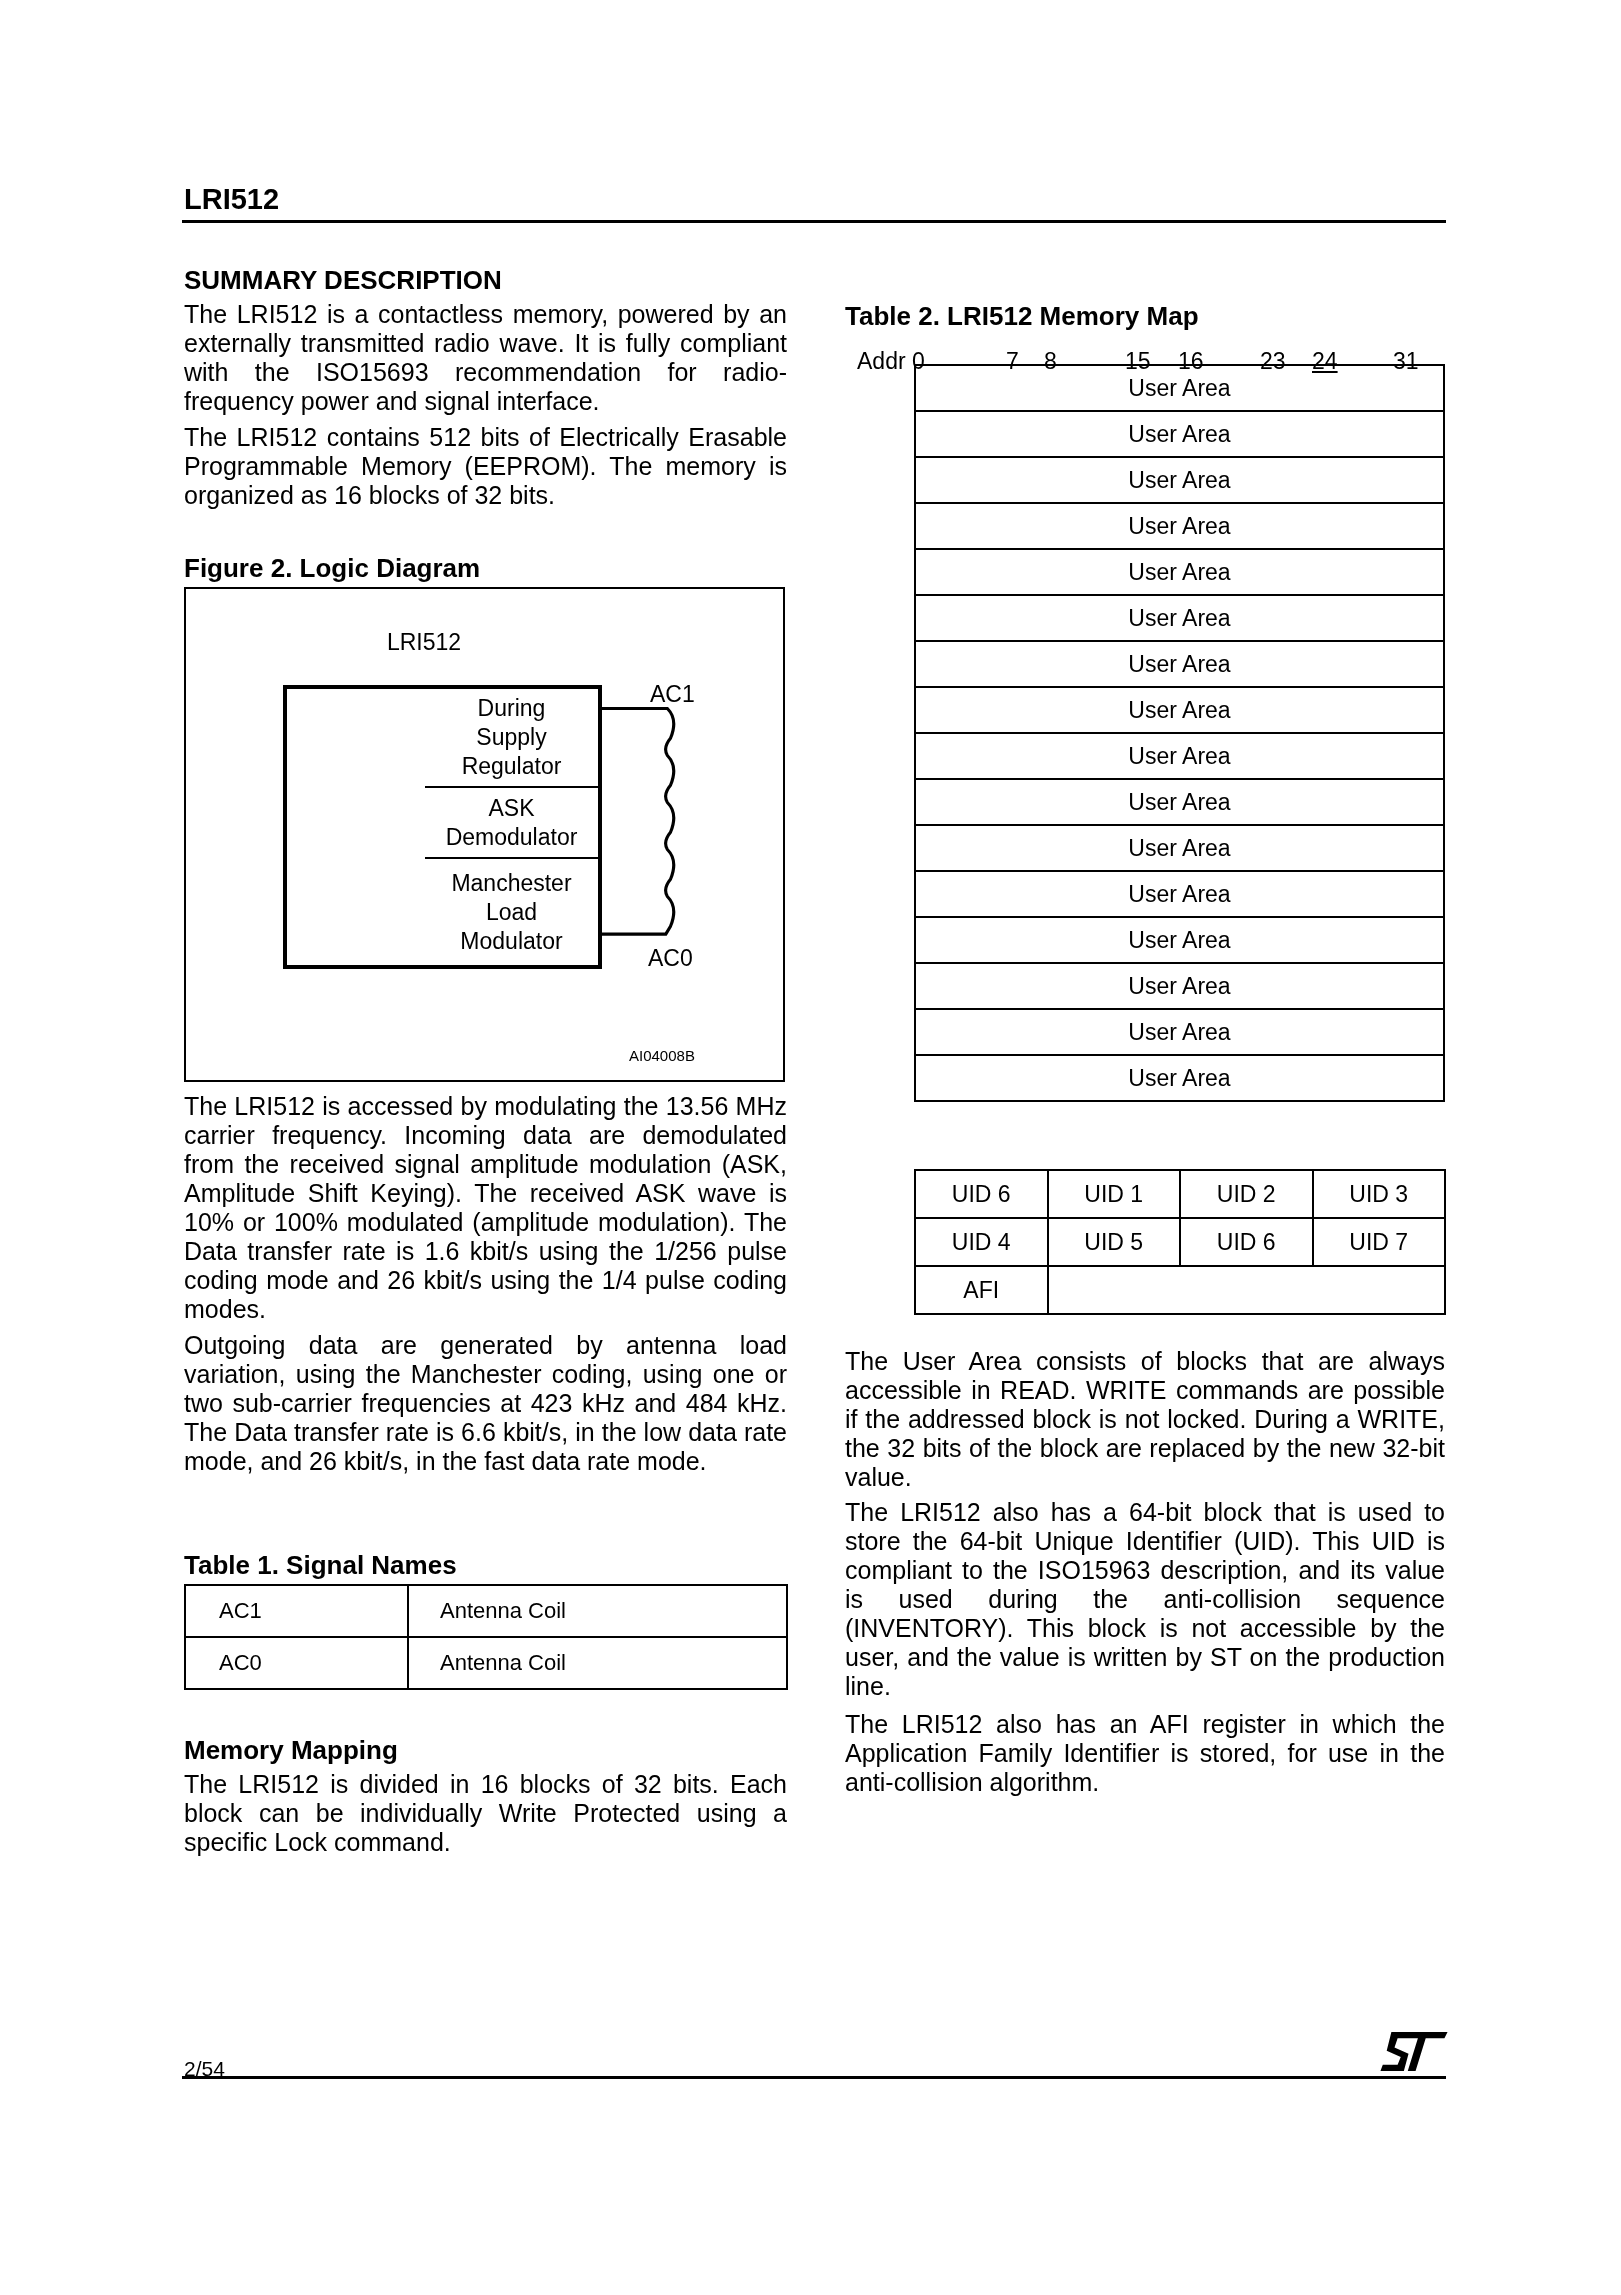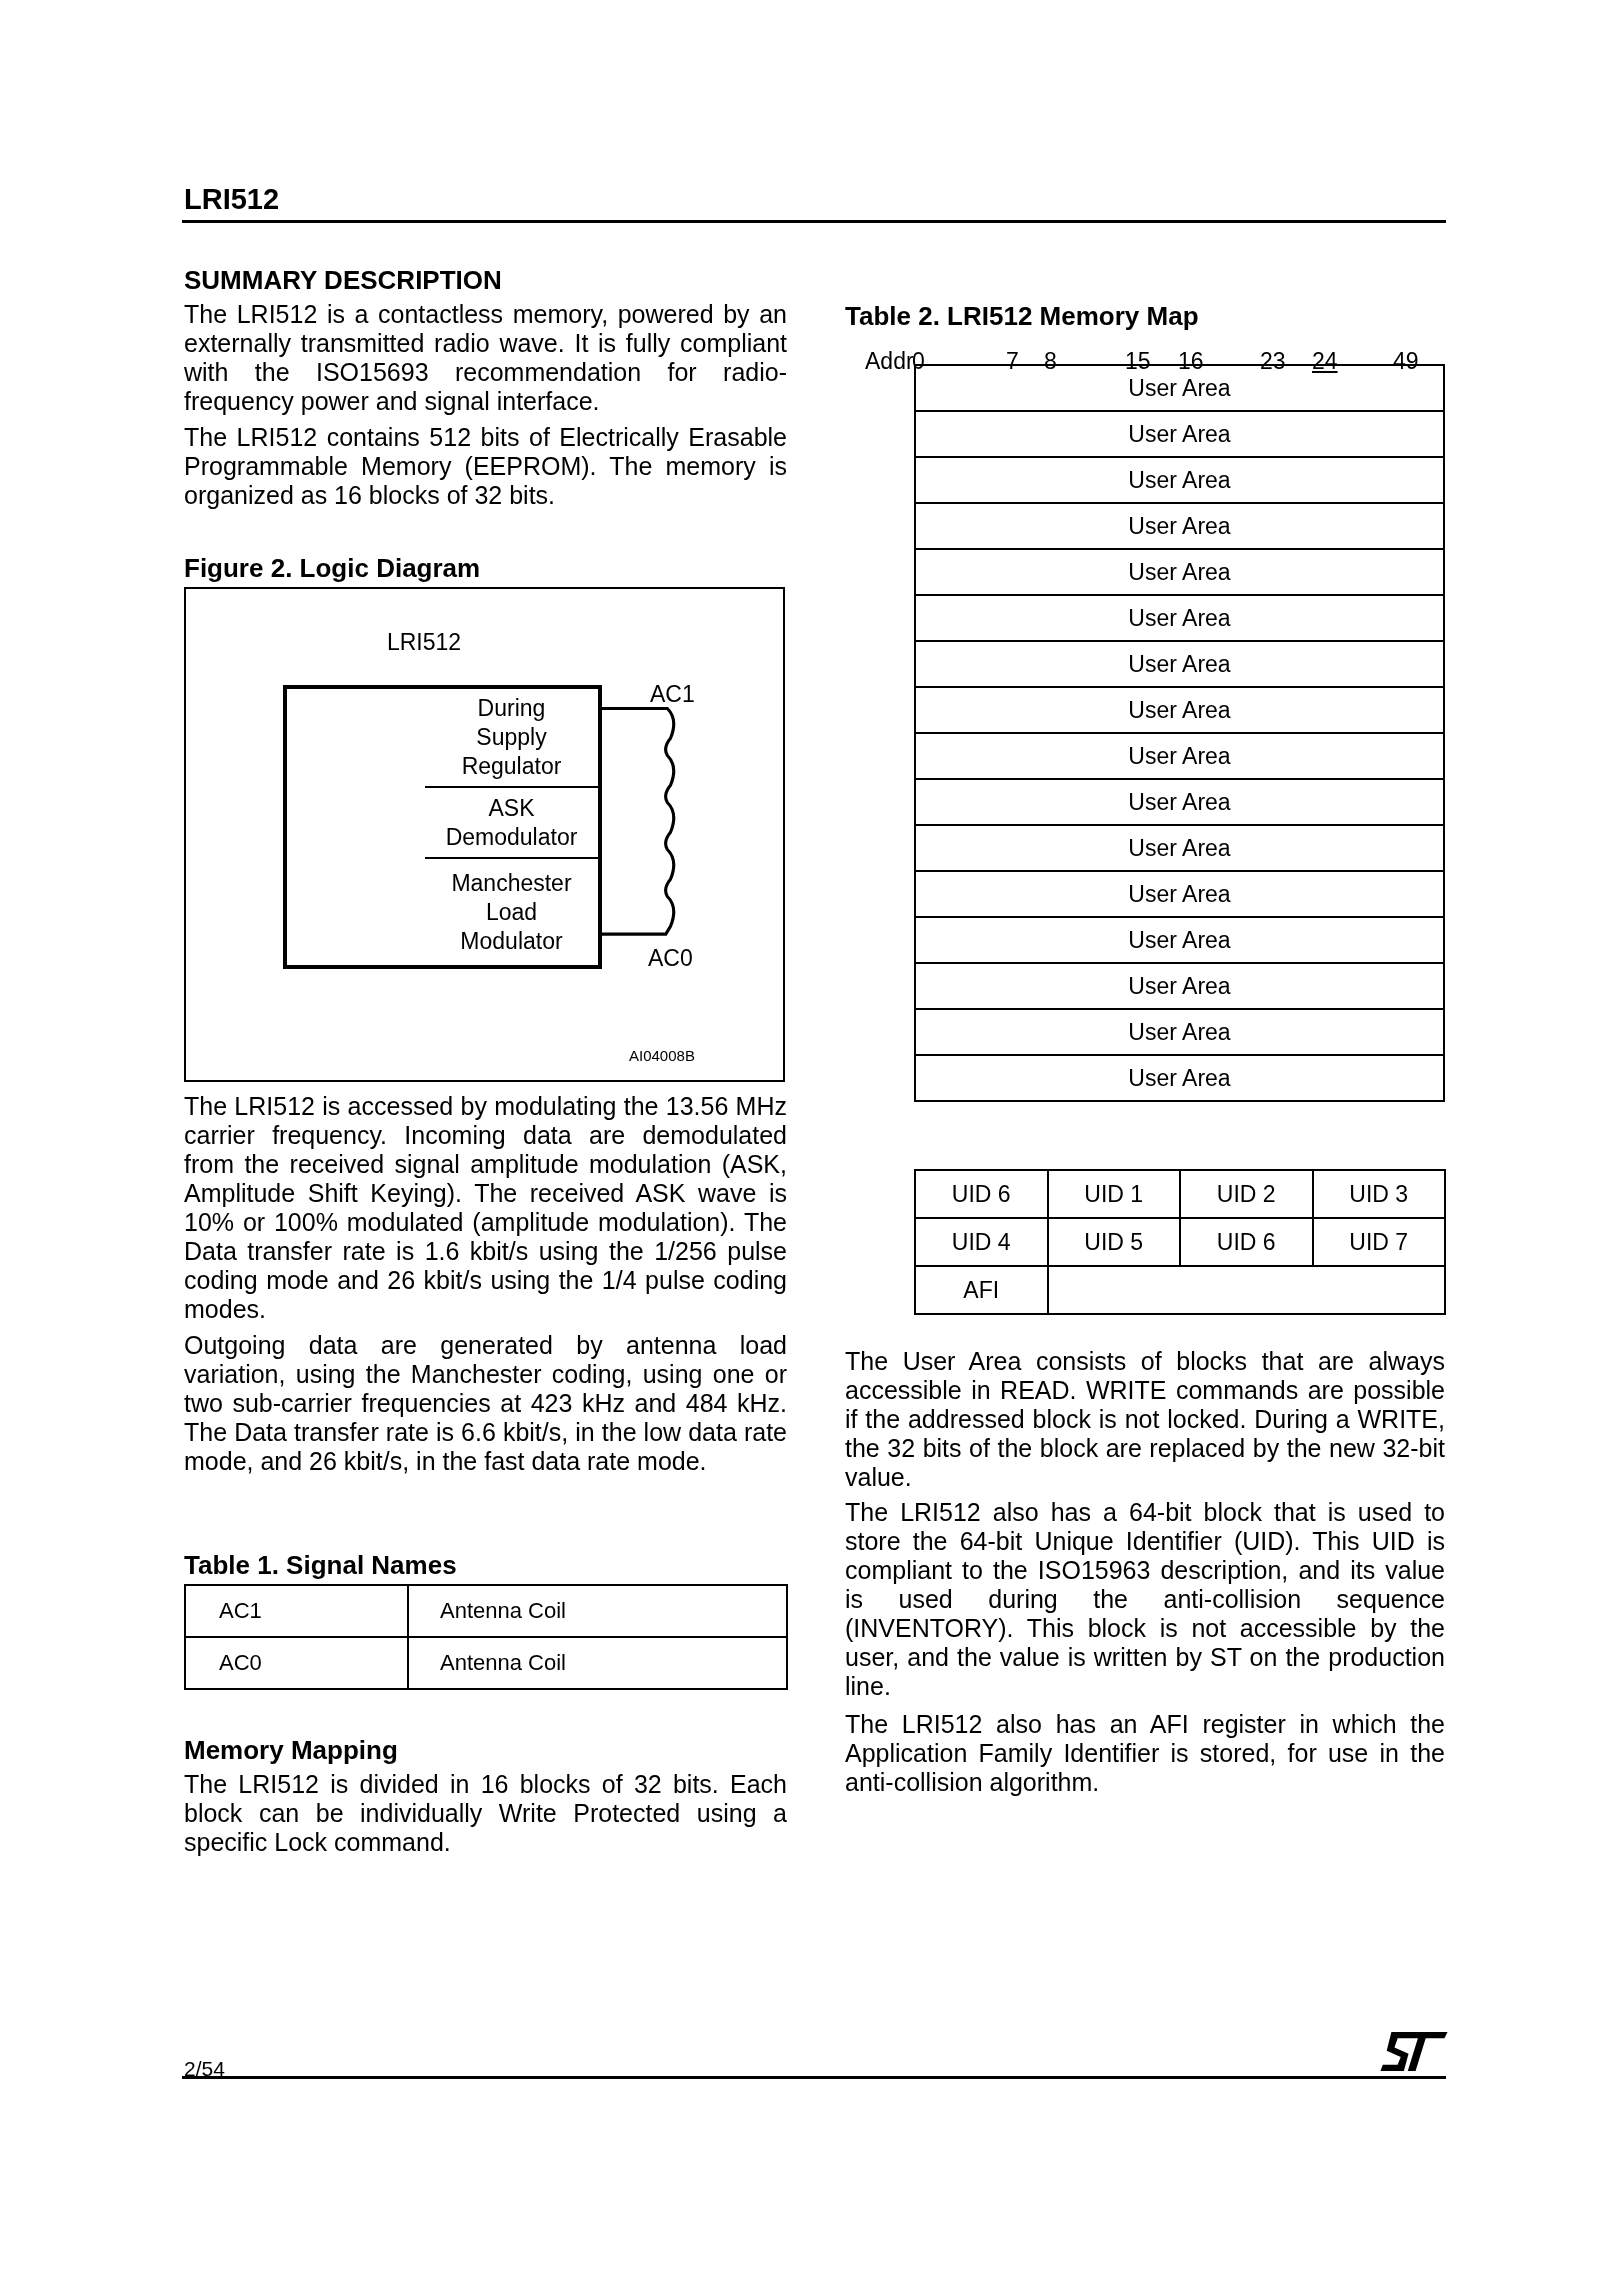--- a/index.html
+++ b/index.html
@@ -110,29 +110,29 @@
   </tr>
 </tbody>
   </table>
 
 <div class="abs h2" style="left:184px; top:1735px;">Memory Mapping</div>
 <div class="abs para para-left" style="top:1770px;">The LRI512 is divided in 16 blocks of 32 bits. Each block can be individually Write Protected using a specific Lock command.</div>
 
 <div class="abs h2" style="left:845px; top:301px;">Table 2. LRI512 Memory Map</div>
 
 <div class="abs mm-header" style="width:612px; height:28px;">
-  <span class="mm-bit" style="left:12px;">Addr</span>
+  <span class="mm-bit" style="left:4px;">Addr</span>
   <span class="mm-bit" style="left:59px;">0</span>
   <span class="mm-bit" style="left:153px;">7</span>
   <span class="mm-bit" style="left:191px;">8</span>
   <span class="mm-bit" style="left:272px;">15</span>
   <span class="mm-bit" style="left:325px;">16</span>
   <span class="mm-bit" style="left:407px;">23</span>
   <span class="mm-bit" style="left:459px;text-decoration:underline;">24</span>
-  <span class="mm-bit" style="left:540px;">49</span>
+  <span class="mm-bit" style="left:540px;">31</span>
 </div>
 
 <div class="abs" style="left:848px; top:384px; width:63px;">
   
   
   
   
   
   
   

